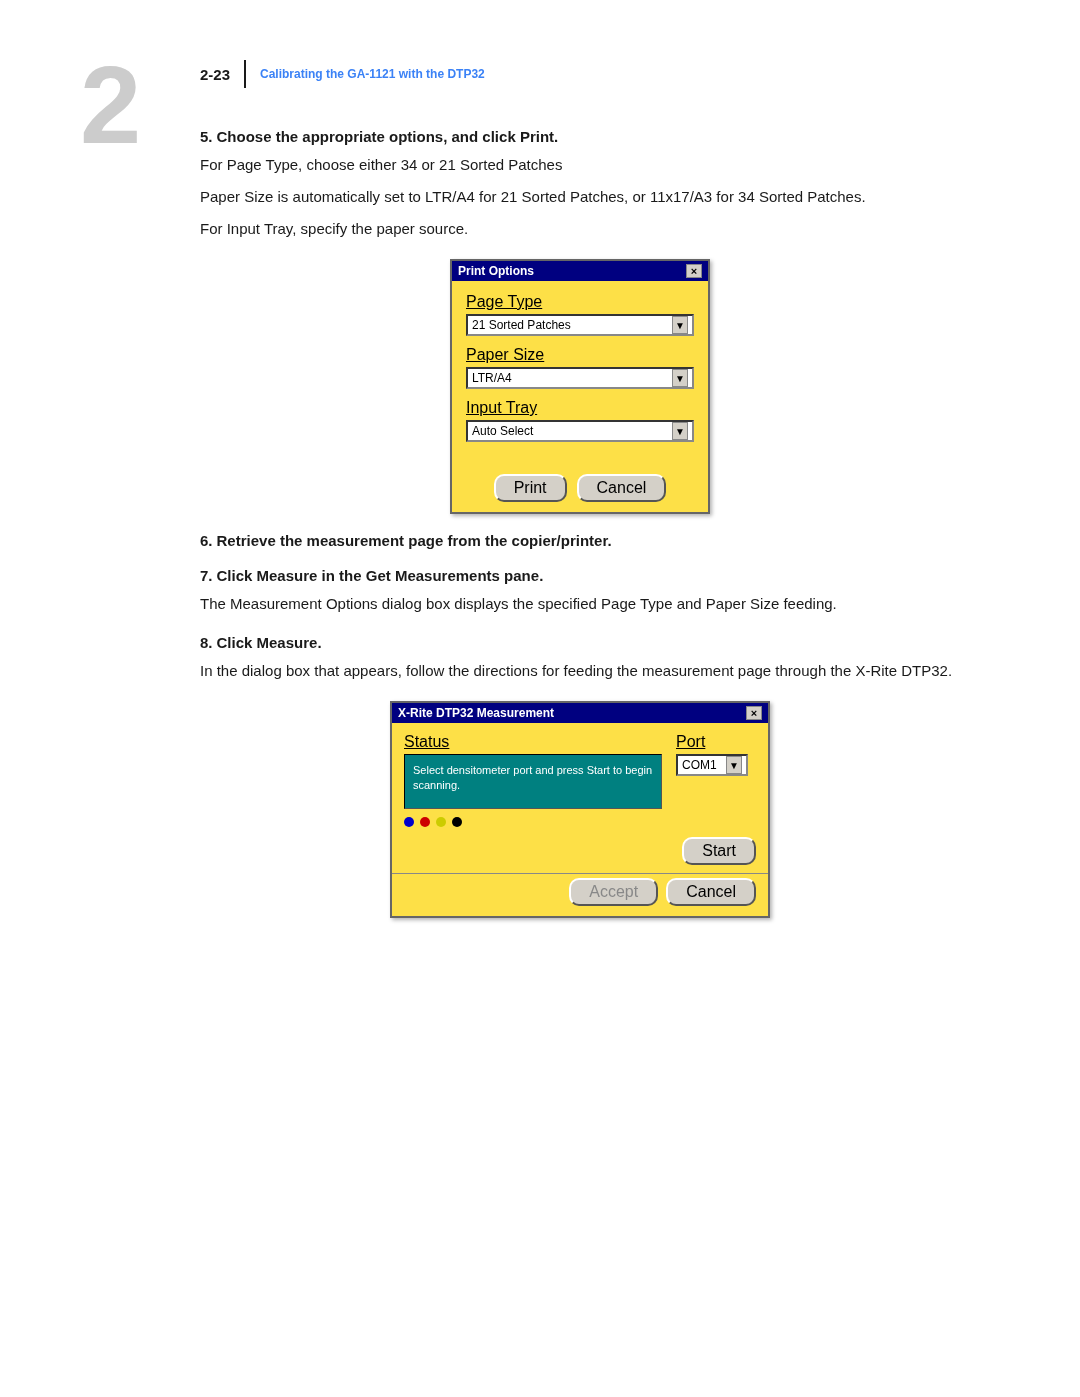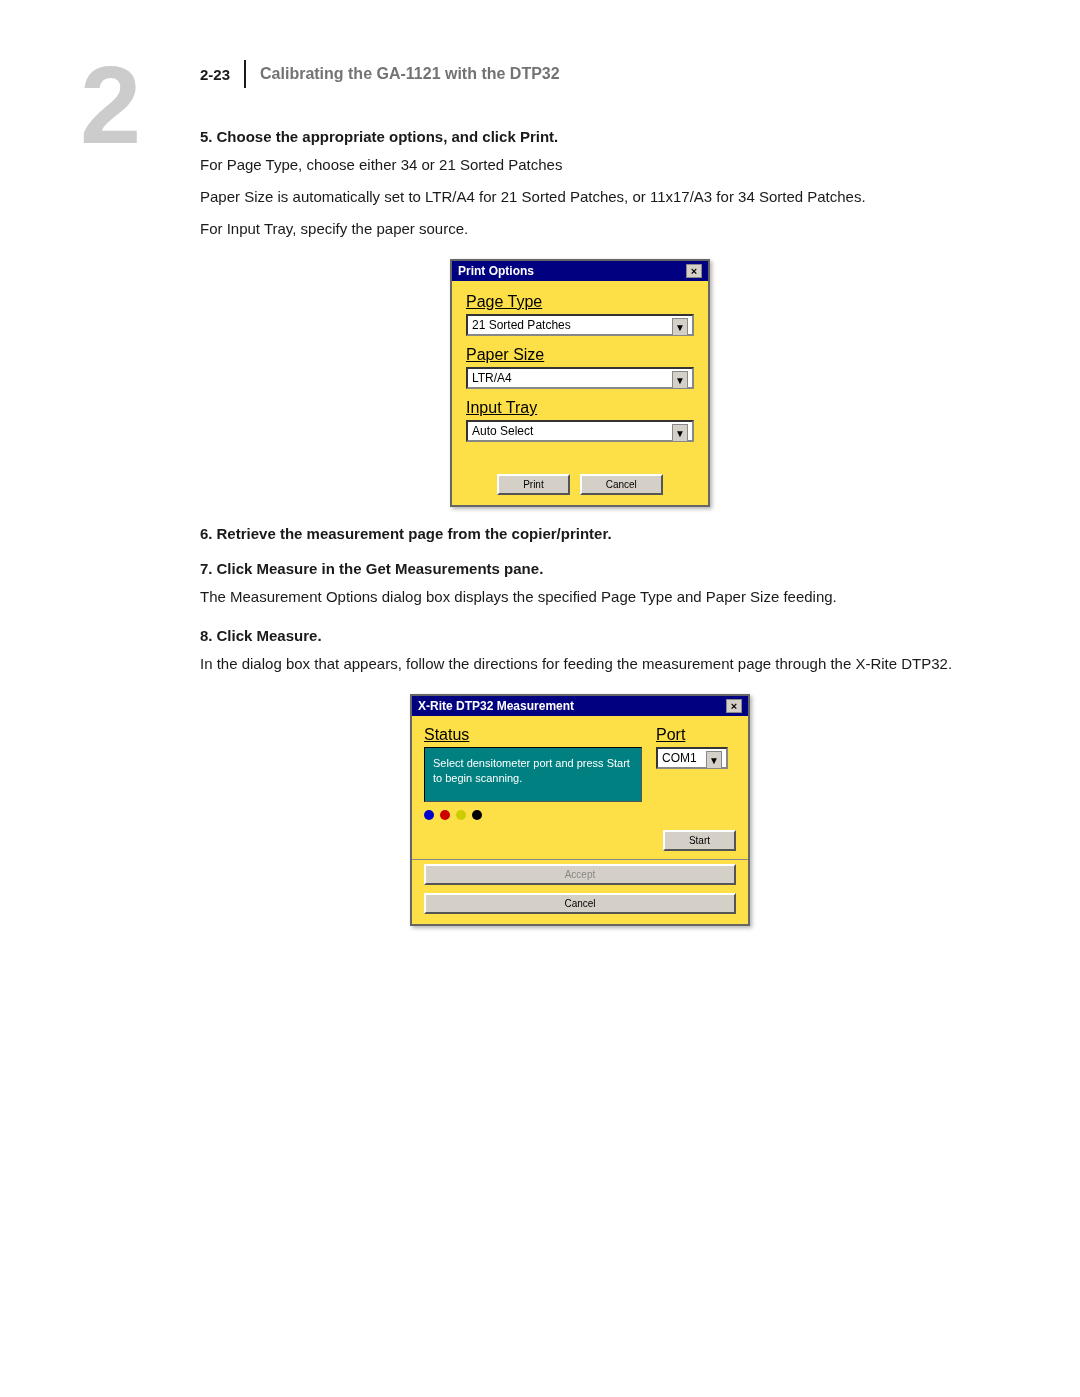--- a/index.html
+++ b/index.html
@@ -55,23 +55,23 @@
     }
 
     .header-divider {
       width: 2px;
       height: 28px;
       background: #1a1a1a;
       margin: 0 14px;
     }
 
     .header-title {
-      font-size: 16px;
-      font-weight: bold;
-      color: #737373;
+      font-size: 12px;
+      font-weight: bold;
+      color: #3b82f6;
       font-family: Arial, sans-serif;
     }
 
     
     .content {
       margin-top: 20px;
     }
 
     .step {
       margin-bottom: 18px;
@@ -155,21 +155,21 @@
     }
 
     .win-select {
       width: 100%;
       background: white;
       border: 2px inset #888;
       font-size: 12px;
       padding: 2px 4px;
       height: 22px;
       display: flex;
-      align-items: flex-start;
+      align-items: center;
       justify-content: space-between;
       cursor: pointer;
     }
 
     .win-select-arrow {
       width: 16px;
       height: 18px;
       background: #d4d0c8;
       border: 1px solid #888;
       display: flex;
@@ -184,40 +184,41 @@
       gap: 10px;
       padding: 10px 14px 10px;
     }
 
     .win-btn {
       background: #d4d0c8;
       border-top: 2px solid #ffffff;
       border-left: 2px solid #ffffff;
       border-right: 2px solid #555;
       border-bottom: 2px solid #555;
-      padding: 3px 24px;
-      font-size: 10px;
+      padding: 3px 18px;
+      font-size: 16px;
       font-family: Arial, sans-serif;
       cursor: pointer;
       min-width: 60px;
+      border-radius: 10px;
     }
 
     .win-btn.disabled {
       color: #888;
       cursor: default;
     }
 
     
     .print-options-dialog {
       width: 260px;
     }
 
     
     .xrite-dialog {
-      width: 340px;
+      width: 380px;
     }
 
     .xrite-inner {
       display: flex;
       gap: 14px;
       padding: 10px 12px 0;
     }
 
     .xrite-status-section {
       flex: 1;
@@ -255,21 +256,20 @@
       justify-content: flex-end;
       padding: 6px 12px 8px;
     }
 
     .xrite-btn-row {
       display: flex;
       justify-content: flex-end;
       gap: 8px;
       padding: 4px 12px 10px;
       border-top: 1px solid #888;
-      flex-direction: column;
     }
   </style>
 </head>
 <body>
 
 <div class="page-container">
 
   <div class="chapter-header">
     <div class="chapter-number-big">2</div>
     <div class="chapter-header-text">

